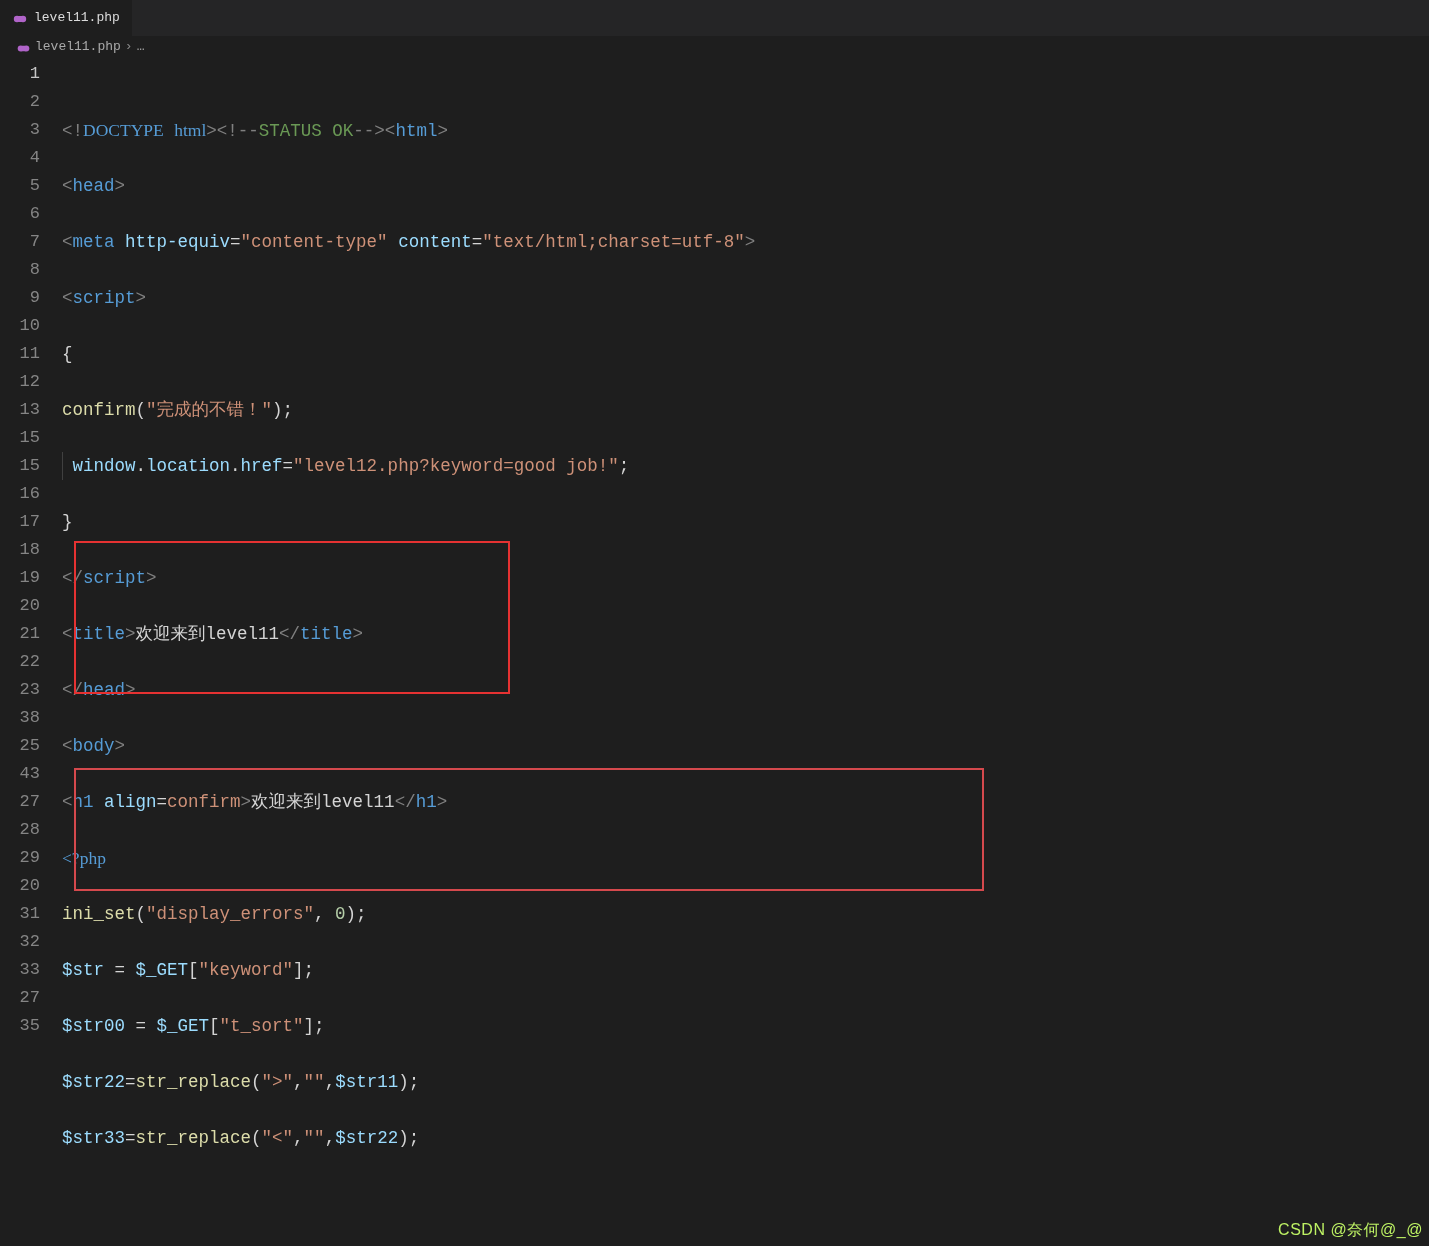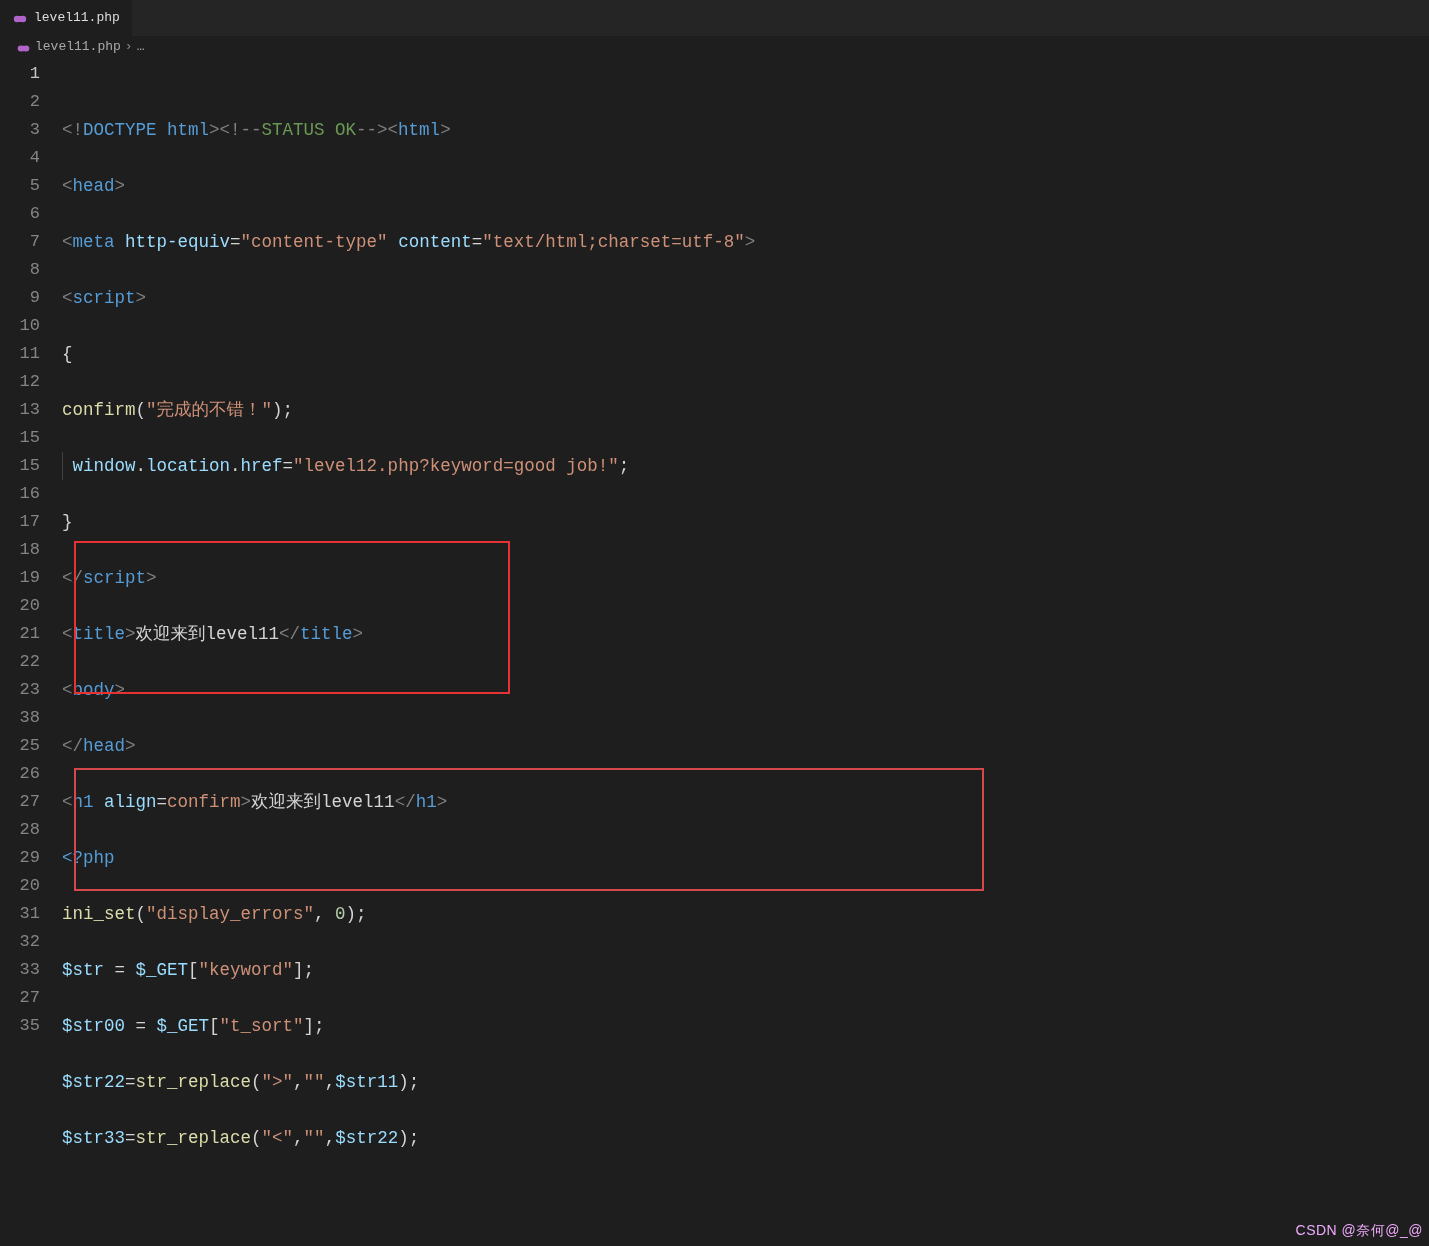--- a/index.html
+++ b/index.html
@@ -88,43 +88,43 @@
     font-variant-ligatures: none;
   }
   .row { height: 28px; position: relative; }
   .indent-guide {
     position: absolute;
     left: 0; top: 0; bottom: 0;
     border-left: 1px solid #404040;
   }
   .ig1 { left: 0; }
   .gray { color: var(--gray); }
-  .kw { color: var(--keyword); }
+  .kw { color: var(--keyword); font-family: Liberation Serif, serif; }
   .str { color: var(--string); }
   .num { color: var(--number); }
   .fn { color: var(--func); }
   .var { color: var(--var); }
   .attr { color: var(--attr); }
   .comment { color: var(--comment); }
   .tagn { color: var(--tagname); }
 
   .hl-box {
     position: absolute;
     border: 2px solid var(--highlight-red);
     pointer-events: none;
   }
   .hl1 { left: 74px; top: 541px; width: 436px; height: 153px; border-color: var(--highlight-red); }
   .hl2 { left: 74px; top: 768px; width: 910px; height: 123px; border-color: var(--highlight-red2); }
 
   .watermark {
     position: absolute;
     right: 6px;
     bottom: 2px;
-    font-size: 14px;
-    color: #f0abfc;
+    font-size: 16px;
+    color: #bef264;
     font-family: sans-serif;
     letter-spacing: 0.5px;
   }
   .chev { color: #888; }
 </style>
 </head>
 <body>
 
 <div class="tabbar">
   <div class="tab">
@@ -168,21 +168,21 @@
       <div class="ln">16</div>
       <div class="ln">17</div>
       <div class="ln">18</div>
       <div class="ln">19</div>
       <div class="ln">20</div>
       <div class="ln">21</div>
       <div class="ln">22</div>
       <div class="ln">23</div>
       <div class="ln">38</div>
       <div class="ln">25</div>
-      <div class="ln">26</div>
+      <div class="ln">43</div>
       <div class="ln">27</div>
       <div class="ln">28</div>
       <div class="ln">29</div>
       <div class="ln">20</div>
       <div class="ln">31</div>
       <div class="ln">32</div>
       <div class="ln">33</div>
       <div class="ln">27</div>
       <div class="ln">35</div>
     </div>
@@ -191,22 +191,22 @@
 <div class="row"><span class="gray">&lt;!</span><span class="kw">DOCTYPE</span><span class="gray"> </span><span class="kw">html</span><span class="gray">&gt;&lt;!--</span><span class="comment">STATUS OK</span><span class="gray">--&gt;&lt;</span><span class="tagn">html</span><span class="gray">&gt;</span></div>
 <div class="row"><span class="gray">&lt;</span><span class="tagn">head</span><span class="gray">&gt;</span></div>
 <div class="row"><span class="gray">&lt;</span><span class="tagn">meta</span><span> </span><span class="attr">http-equiv</span><span>=</span><span class="str">"content-type"</span><span> </span><span class="attr">content</span><span>=</span><span class="str">"text/html;charset=utf-8"</span><span class="gray">&gt;</span></div>
 <div class="row"><span class="gray">&lt;</span><span class="tagn">script</span><span class="gray">&gt;</span></div>
 <div class="row"><span>{</span></div>
 <div class="row"><span class="fn">confirm</span><span>(</span><span class="str">"完成的不错！"</span><span>);</span></div>
 <div class="row"><span class="indent-guide ig1"></span><span> </span><span class="var">window</span><span>.</span><span class="var">location</span><span>.</span><span class="var">href</span><span>=</span><span class="str">"level12.php?keyword=good job!"</span><span>;</span></div>
 <div class="row"><span>}</span></div>
 <div class="row"><span class="gray">&lt;/</span><span class="tagn">script</span><span class="gray">&gt;</span></div>
 <div class="row"><span class="gray">&lt;</span><span class="tagn">title</span><span class="gray">&gt;</span><span>欢迎来到level11</span><span class="gray">&lt;/</span><span class="tagn">title</span><span class="gray">&gt;</span></div>
+<div class="row"><span class="gray">&lt;/</span><span class="tagn">head</span><span class="gray">&gt;</span></div>
 <div class="row"><span class="gray">&lt;</span><span class="tagn">body</span><span class="gray">&gt;</span></div>
-<div class="row"><span class="gray">&lt;/</span><span class="tagn">head</span><span class="gray">&gt;</span></div>
 <div class="row"><span class="gray">&lt;</span><span class="tagn">h1</span><span> </span><span class="attr">align</span><span>=</span><span class="str">confirm</span><span class="gray">&gt;</span><span>欢迎来到level11</span><span class="gray">&lt;/</span><span class="tagn">h1</span><span class="gray">&gt;</span></div>
 <div class="row"><span class="kw">&lt;?php</span></div>
 <div class="row"><span class="fn">ini_set</span><span>(</span><span class="str">"display_errors"</span><span>, </span><span class="num">0</span><span>);</span></div>
 <div class="row"><span class="var">$str</span><span> = </span><span class="var">$_GET</span><span>[</span><span class="str">"keyword"</span><span>];</span></div>
 <div class="row"><span class="var">$str00</span><span> = </span><span class="var">$_GET</span><span>[</span><span class="str">"t_sort"</span><span>];</span></div>
 <div class="row"><span class="var">$str22</span><span>=</span><span class="fn">str_replace</span><span>(</span><span class="str">"&gt;"</span><span>,</span><span class="str">""</span><span>,</span><span class="var">$str11</span><span>);</span></div>
 <div class="row"><span class="var">$str33</span><span>=</span><span class="fn">str_replace</span><span>(</span><span class="str">"&lt;"</span><span>,</span><span class="str">""</span><span>,</span><span class="var">$str22</span><span>);</span></div>
 
 
 

